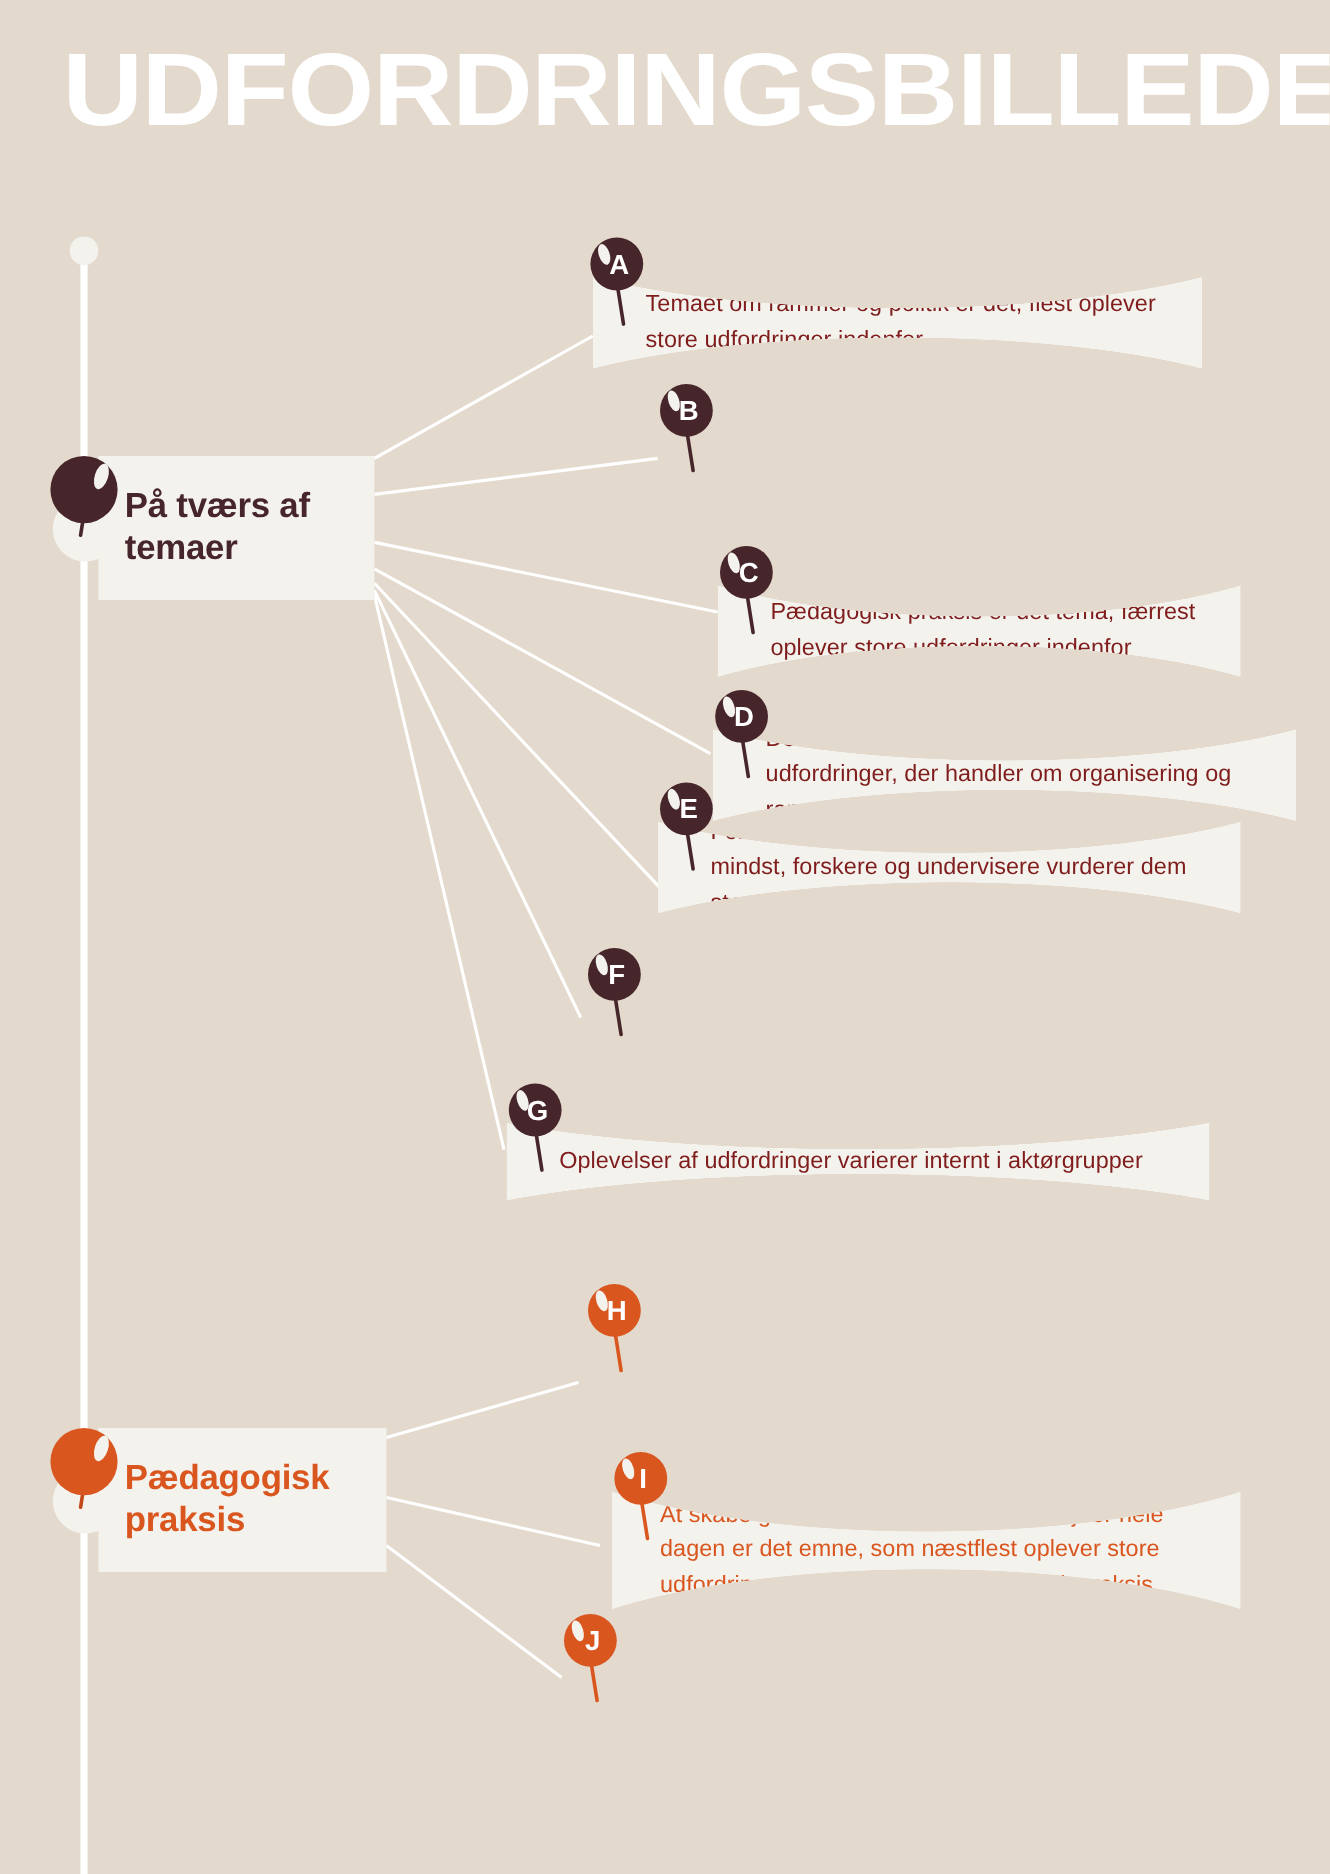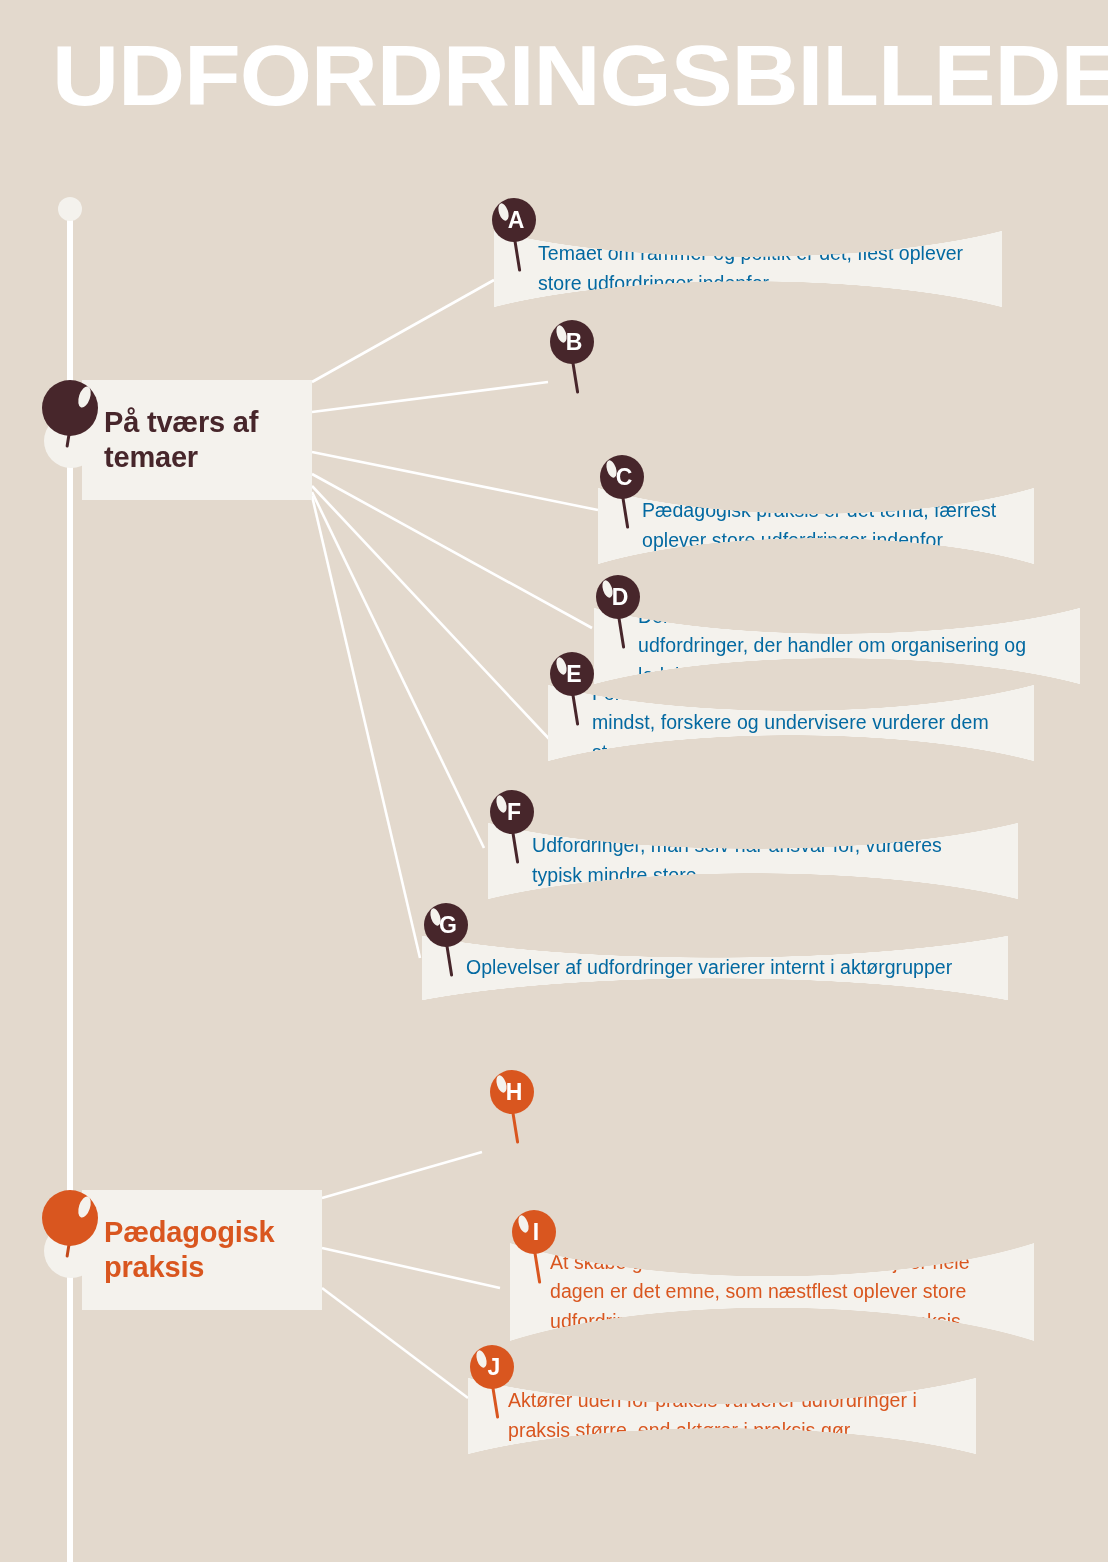--- a/index.html
+++ b/index.html
@@ -125,21 +125,21 @@
     mask-image:
       radial-gradient(110% 160% at 50% -62%, transparent 60.0%, #000 60.3%),
       radial-gradient(110% 160% at 50% 162%, transparent 60.0%, #000 60.3%);
     mask-composite: intersect;
   }
   .card-text {
     font-size: 19.5px;
     line-height: 1.52;
     letter-spacing: 0.05px;
   }
-  .card-dark .card-text { color: #0369a1; }
+  .card-dark .card-text { color: #7f1d1d; }
   .card-orange .card-text { color: #d9561f; }
 
   .pin {
     position: absolute;
     width: 44px;
     height: 44px;
     border-radius: 50%;
     display: flex;
     align-items: center;
     justify-content: center;
@@ -249,44 +249,41 @@
     </div>
     <div class="pin-needle" style="left:21px; top:40px;"></div>
     <div class="pin" style="left:0px; top:0px;">
       <div class="gloss"></div>
       <span class="pin-letter">C</span>
     </div>
   </div>
 
   <div class="card card-dark" style="left:596px; top:575px; width:490px; height:120px;">
     <div class="card-body" style="left:-2px; top:32px; width:486px; height:78px; padding:0 24px 0 44px;">
-      <div class="card-text">Der er størst forskelle i oplevelser af udfordringer, der handler om organisering og ledelse</div>
+      <div class="card-text">Der er størst forskelle i oplevelser af udfordringer, der handler om organisering og rammer</div>
     </div>
     <div class="pin-needle" style="left:21px; top:40px;"></div>
     <div class="pin" style="left:0px; top:0px;">
       <div class="gloss"></div>
       <span class="pin-letter">D</span>
     </div>
   </div>
 
   <div class="card card-dark" style="left:550px; top:652px; width:490px; height:120px;">
     <div class="card-body" style="left:-2px; top:32px; width:486px; height:78px; padding:0 24px 0 44px;">
       <div class="card-text">Forældre vurderer generelt udfordringerne mindst, forskere og undervisere vurderer dem størst</div>
     </div>
     <div class="pin-needle" style="left:21px; top:40px;"></div>
     <div class="pin" style="left:0px; top:0px;">
       <div class="gloss"></div>
       <span class="pin-letter">E</span>
     </div>
   </div>
 
   <div class="card card-dark" style="left:490px; top:790px; width:534px; height:120px;">
-    <div class="card-body" style="left:-2px; top:32px; width:530px; height:78px; padding:0 24px 0 44px;">
-      <div class="card-text">Udfordringer, man selv har ansvar for, vurderes typisk mindre store</div>
-    </div>
     <div class="pin-needle" style="left:21px; top:40px;"></div>
     <div class="pin" style="left:0px; top:0px;">
       <div class="gloss"></div>
       <span class="pin-letter">F</span>
     </div>
   </div>
 
   <div class="card card-dark" style="left:424px; top:903px; width:590px; height:110px;">
     <div class="card-body" style="left:-2px; top:32px; width:586px; height:66px; padding:0 24px 0 44px;">
       <div class="card-text">Oplevelser af udfordringer varierer internt i aktørgrupper</div>
@@ -311,23 +308,20 @@
       <div class="card-text">At skabe gode pædagogiske læringsmiljøer hele dagen er det emne, som næstflest oplever store udfordringer med inden for pædagogisk praksis</div>
     </div>
     <div class="pin-needle" style="left:21px; top:40px;"></div>
     <div class="pin" style="left:0px; top:0px;">
       <div class="gloss"></div>
       <span class="pin-letter">I</span>
     </div>
   </div>
 
   <div class="card card-orange" style="left:470px; top:1345px; width:512px; height:120px;">
-    <div class="card-body" style="left:-2px; top:32px; width:508px; height:78px; padding:0 24px 0 40px;">
-      <div class="card-text">Aktører uden for praksis vurderer udfordringer i praksis større, end aktører i praksis gør</div>
-    </div>
     <div class="pin-needle" style="left:21px; top:40px;"></div>
     <div class="pin" style="left:0px; top:0px;">
       <div class="gloss"></div>
       <span class="pin-letter">J</span>
     </div>
   </div>
 
 </div>
 
 </body></html>

